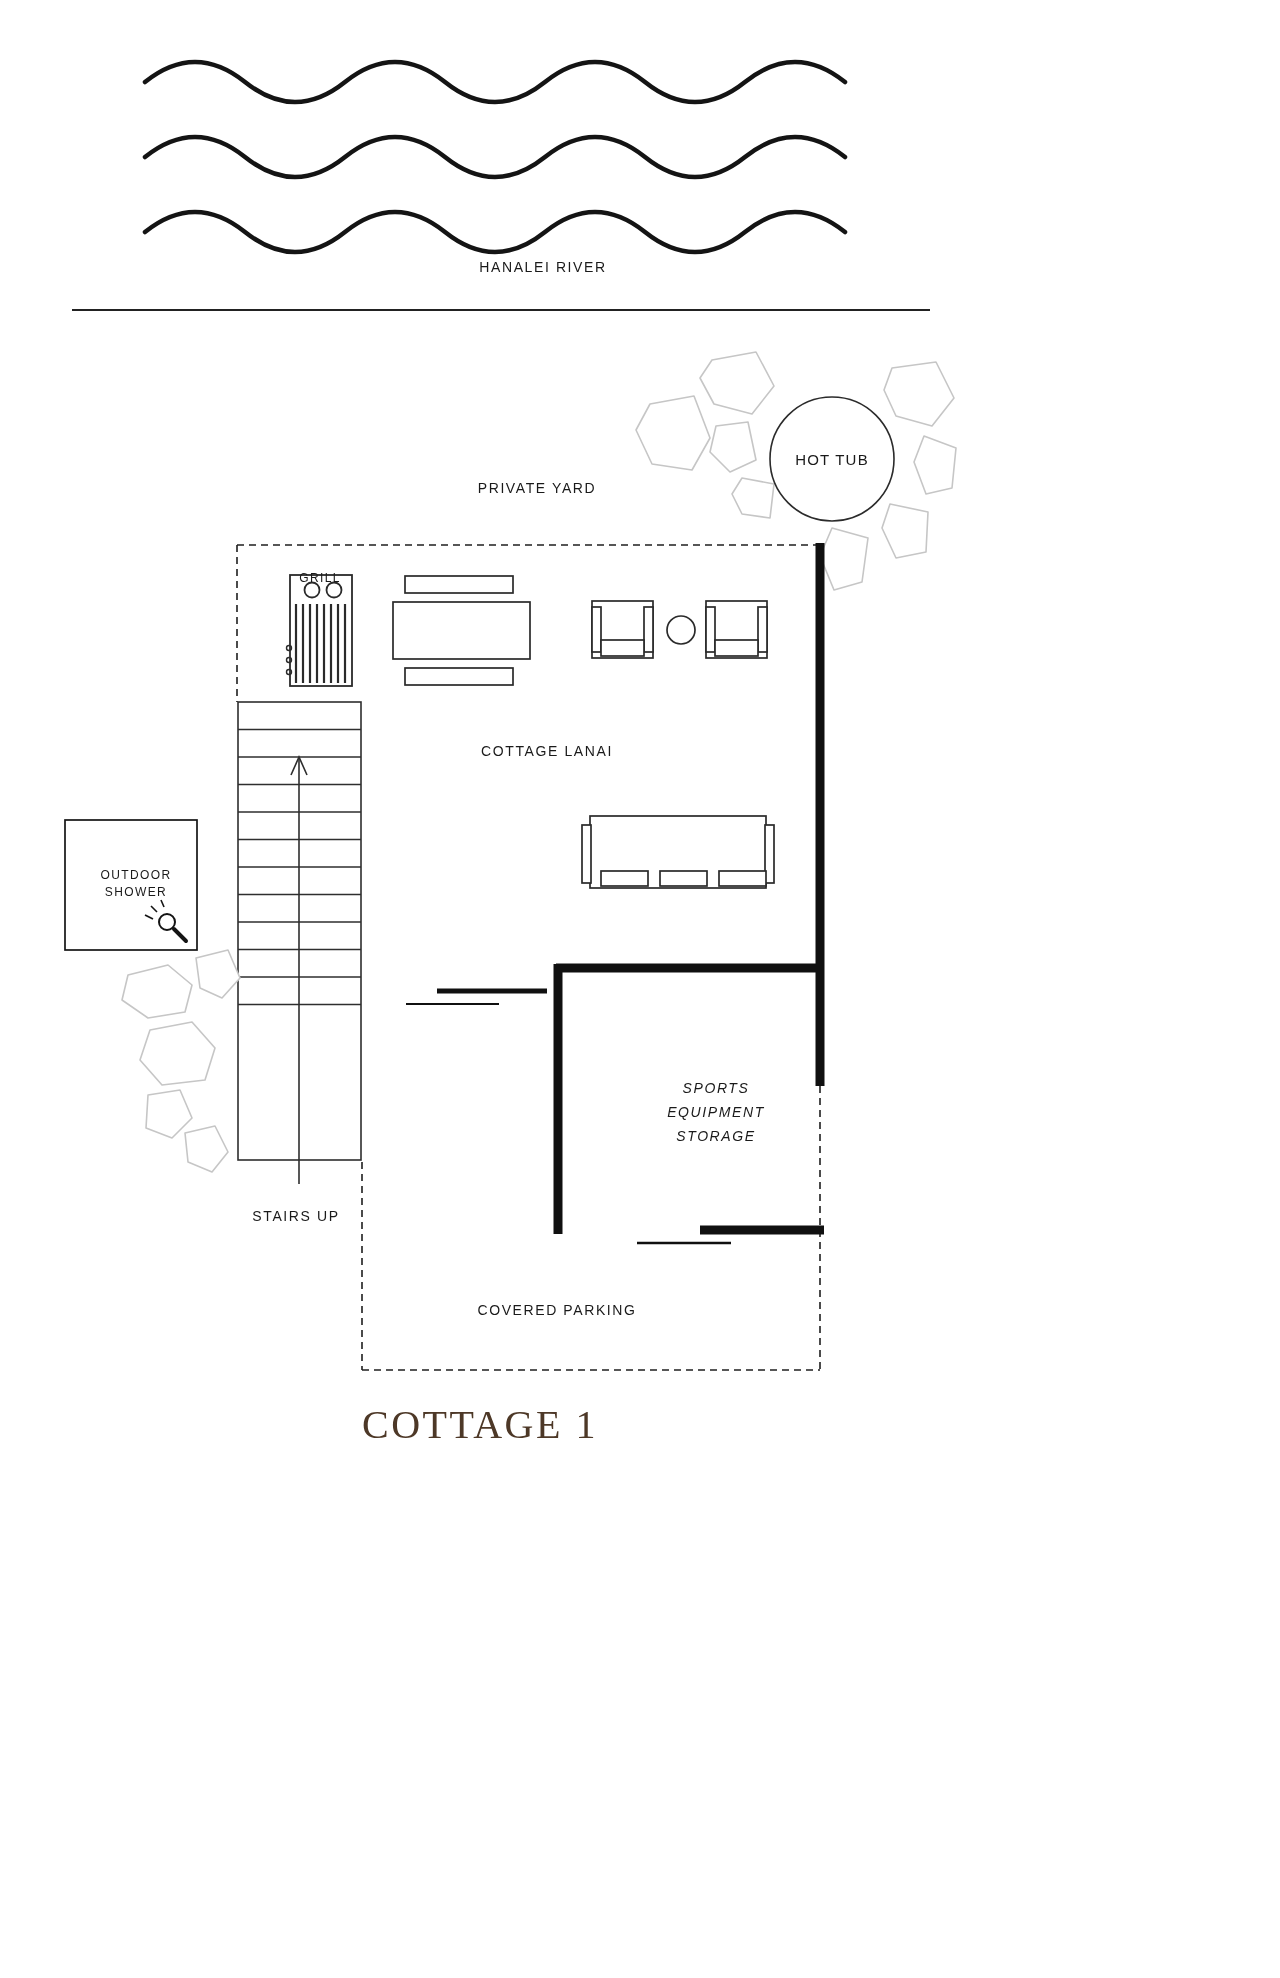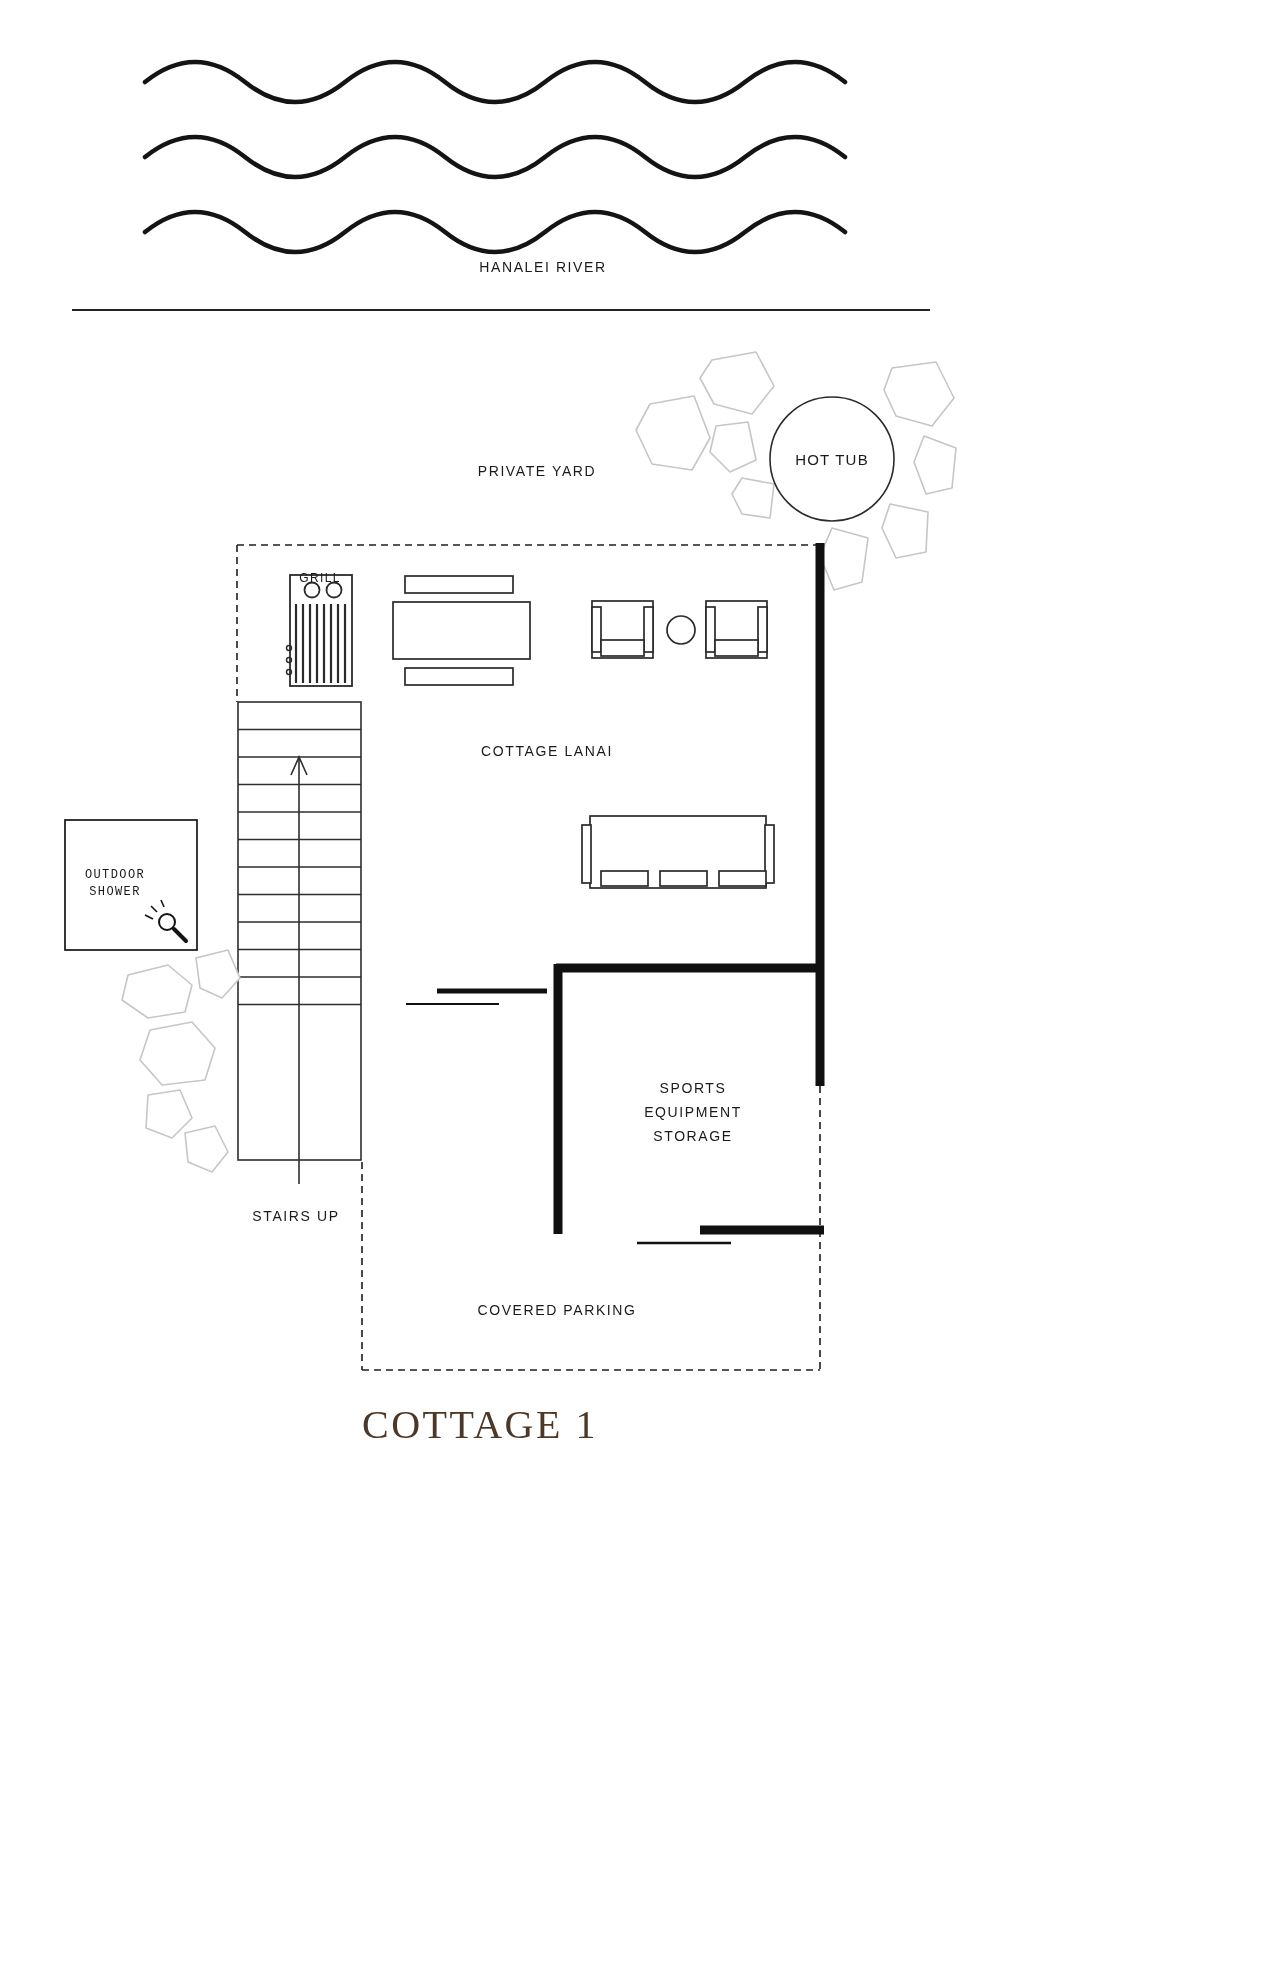--- a/index.html
+++ b/index.html
@@ -145,31 +145,31 @@
     <g fill="#ffffff" stroke="#c6c6c6" stroke-width="1.6" stroke-linejoin="round">
       <polygon points="196,958 228,950 240,978 222,998 200,988"></polygon>
       <polygon points="128,975 168,965 192,985 185,1012 148,1018 122,1000"></polygon>
       <polygon points="150,1030 192,1022 215,1048 205,1080 162,1085 140,1060"></polygon>
       <polygon points="148,1095 180,1090 192,1118 172,1138 146,1128"></polygon>
       <polygon points="185,1133 215,1126 228,1152 212,1172 188,1162"></polygon>
     </g>
   </svg>
 
   <div class="lbl" style="left:543px;top:267px;">HANALEI RIVER</div>
-  <div class="lbl" style="left:537px;top:471px;text-align:center;">PRIVATE YARD</div>
+  <div class="lbl" style="left:537px;top:488px;text-align:center;">PRIVATE YARD</div>
   <div class="lbl lbl-xs" style="left:832px;top:459px;">HOT TUB</div>
   <div class="lbl lbl-sm" style="left:320px;top:564px;margin-top:14px;">GRILL</div>
   <div class="lbl" style="left:547px;top:751px;">COTTAGE LANAI</div>
 
-  <div class="lbl lbl-sm lbl-shower" style="left:115px;top:884px;font-family:Liberation Mono, monospace;">
+  <div class="lbl lbl-sm lbl-shower" style="left:136px;top:884px;">
     <div>OUTDOOR</div>
     <div>SHOWER</div>
   </div>
 
-  <div class="lbl lbl-multi" style="left:693px;top:1112px;">
+  <div class="lbl lbl-multi" style="left:716px;top:1112px;font-style:italic;">
     <div>SPORTS</div>
     <div>EQUIPMENT</div>
     <div>STORAGE</div>
   </div>
 
   <div class="lbl" style="left:296px;top:1216px;">STAIRS UP</div>
   <div class="lbl" style="left:557px;top:1310px;">COVERED PARKING</div>
 
   <div class="title">
     <div>COTTAGE 1</div>

